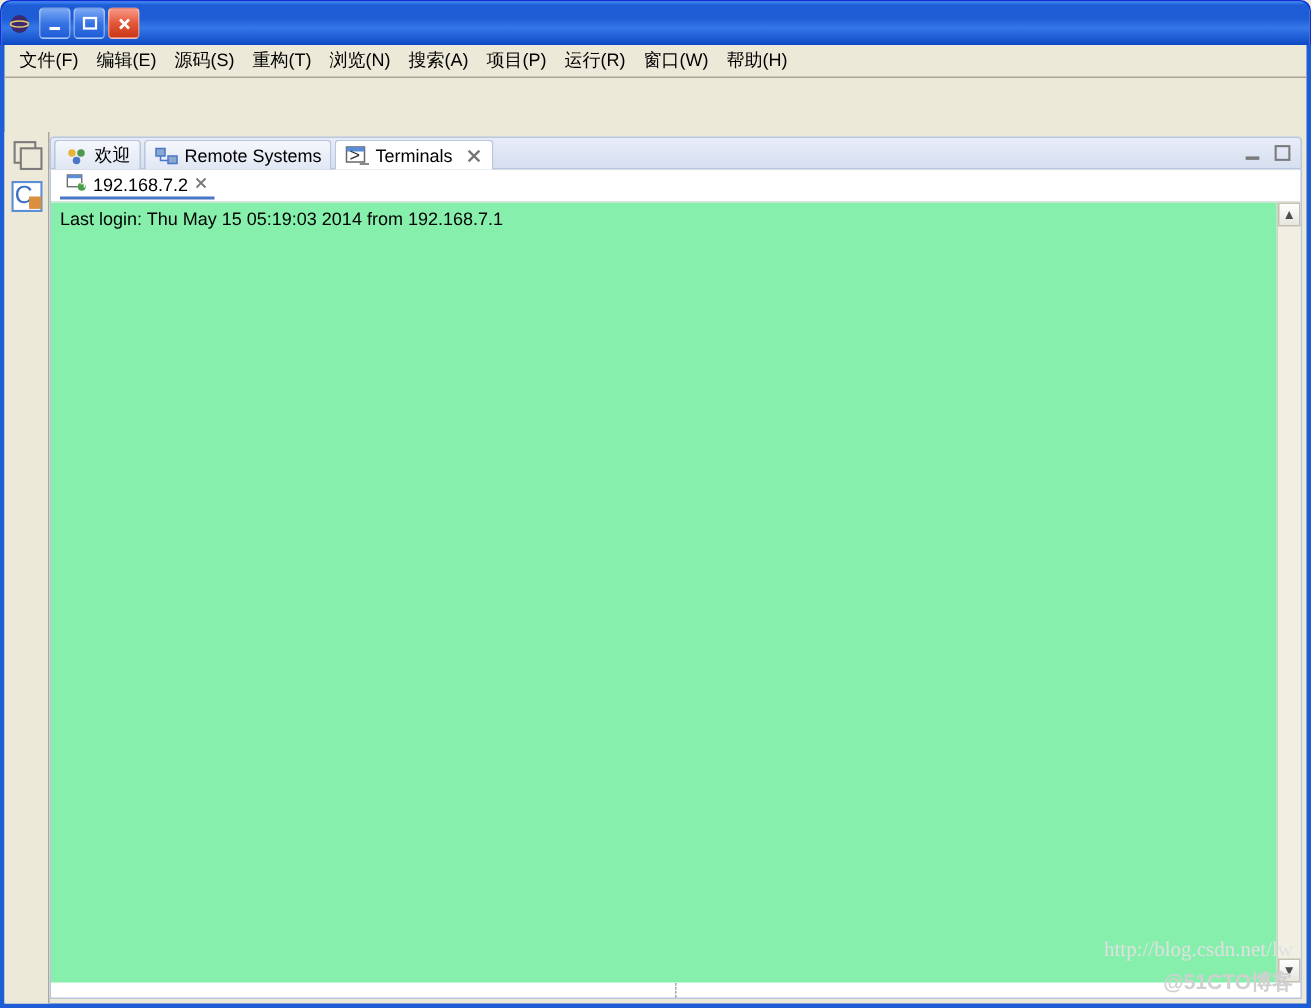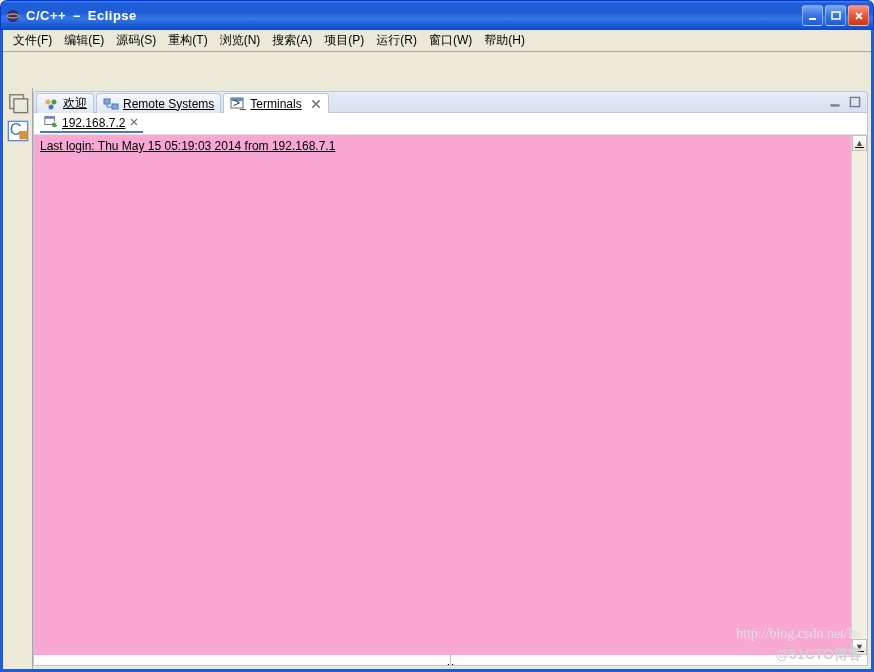--- a/index.html
+++ b/index.html
@@ -19,59 +19,58 @@
 .frame { border-left:3px solid #1e5dd6; border-right:3px solid #1e5dd6; border-bottom:3px solid #1e5dd6; height:642px; background:#ece9d8; display:flex; flex-direction:column;gap:36px; }
 
 
 .menubar { height:22px; display:flex; align-items:center; padding:0 4px; border-bottom:1px solid #aca899; }
 .menu-item { padding:2px 6px; cursor:default; }
 
 
 .main { flex:1; display:flex; }
 .leftbar { width:30px; background:#ece9d8; border-right:1px solid #aca899; display:flex; flex-direction:column; align-items:center; padding-top:4px; gap:6px; }
 .leftbar .lb { width:22px; height:22px; display:flex; align-items:center; justify-content:center; cursor:pointer; }
-.content { flex:1; display:flex; flex-direction:column; padding:3px 3px 3px 0;text-decoration:underline; }
+.content { flex:1; display:flex; flex-direction:column; padding:3px 3px 3px 0; }
 
 
 .tabs { height:22px; display:flex; align-items:flex-end; background:linear-gradient(to bottom,#e8ecf7,#d6dff0); border:1px solid #b8c6de; border-bottom:1px solid #b8c6de; border-radius:3px 3px 0 0; position:relative; }
 .tab { height:20px; display:flex; align-items:center; gap:4px; padding:0 6px; border:1px solid #b8c6de; border-bottom:none; margin-left:2px; margin-bottom:-1px; background:linear-gradient(#f5f7fc,#e0e7f3); border-radius:3px 3px 0 0; cursor:pointer; }
 .tab.active { background:#fff; position:relative; z-index:2; }
 .tab .ticon { width:16px; height:16px; display:flex; align-items:center; justify-content:center; }
 .tab .tclose { width:12px; height:12px; color:#666; margin-left:4px; }
 .tab-tools { position:absolute; right:4px; top:2px; display:flex; gap:4px; }
 .tab-tools span { width:16px; height:16px; display:flex; align-items:center; justify-content:center; cursor:pointer; }
 
 
 .term-wrap { flex:1; background:#fff; border:1px solid #b8c6de; border-top:none; display:flex; flex-direction:column; }
 .conn-tabs { height:22px; display:flex; align-items:center; padding:2px 6px; border-bottom:1px solid #e0e0e0; }
 .conn-tab { height:18px; display:flex; align-items:center; gap:4px; padding:0 4px; border-bottom:2px solid #4a76c7; font-size:11px; cursor:pointer; }
 .conn-tab .cclose { color:#666; cursor:pointer; }
 
-.term { flex:1; background:#f9a8d4; color:#000; font-family:"Courier New",monospace; font-size:13px; padding:4px 6px; white-space:pre; position:relative; line-height:14px; overflow:auto; }
+.term { flex:1; background:#86efac; color:#000; font-family:"Courier New",monospace; font-size:13px; padding:4px 6px; white-space:pre; position:relative; line-height:14px; overflow:auto; }
 .term .line { display:block; }
 .cursor { display:inline-block; width:8px; height:13px; background:#000; vertical-align:text-bottom; }
 .scroll { width:16px; background:#f1efe2; border-left:1px solid #d4d0c8; display:flex; flex-direction:column; justify-content:space-between; }
 .scroll .arr { height:16px; background:linear-gradient(#fefefe,#e7e5dd); border:1px solid #c4c1b2; display:flex; align-items:center; justify-content:center; color:#4d4d4d; font-size:9px; }
 .body-row { flex:1; display:flex; }
 
 .watermark { position:absolute; right:12px; bottom:8px; color:#d0d0d0; font-size:14px; font-family:Arial,sans-serif; pointer-events:none;font-weight:bold; }
 .watermark2 { position:absolute; right:12px; bottom:30px; color:#e0e0e0; font-size:14px; font-family:Liberation Serif, serif; pointer-events:none; }
 .status-dots { text-align:center; color:#888; font-size:9px; height:10px; }
 </style>
 </head>
 <body>
 
 <div class="titlebar">
   <span class="app-icon">
     <svg viewBox="0 0 16 16">
         <circle cx="8" cy="8" r="6" fill="#3b2a6f"></circle>
         <ellipse cx="8" cy="8" rx="6" ry="2" fill="none" stroke="#e6c96a" stroke-width="1"></ellipse>
       </svg>
   </span>
-  <span class="title">C/C++ － Eclipse</span>
   <div class="winbtns">
     <div class="winbtn min">
         <svg viewBox="0 0 12 12">
           <rect x="2" y="8" width="7" height="2" fill="#fff"></rect>
         </svg>
       </div>
     <div class="winbtn max">
         <svg viewBox="0 0 12 12">
           <rect x="2" y="2" width="8" height="7" fill="none" stroke="#fff" stroke-width="1.5"></rect>
         </svg>

